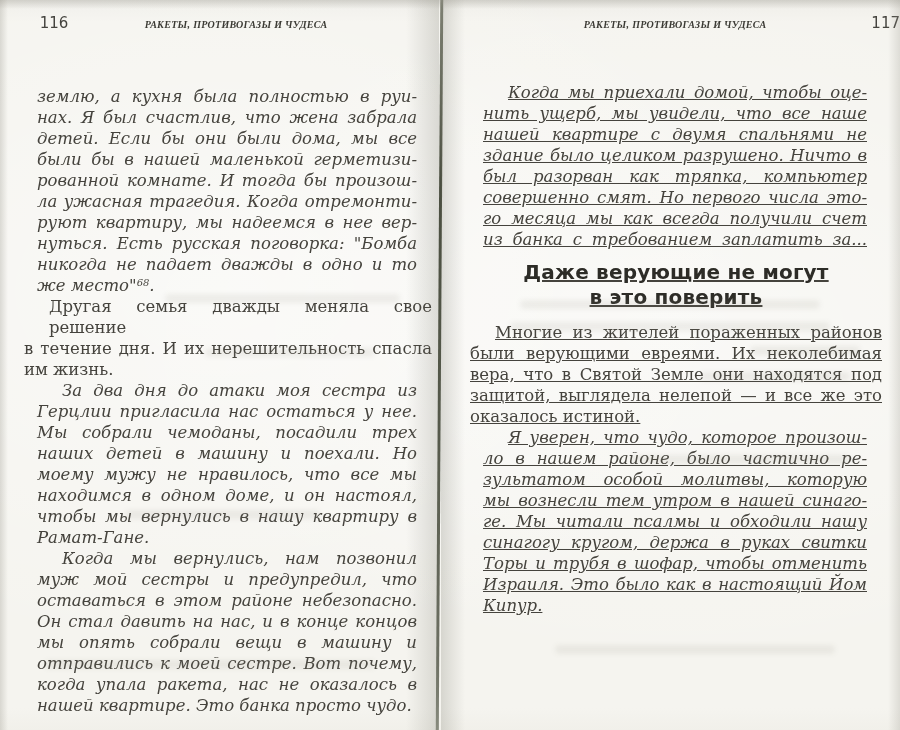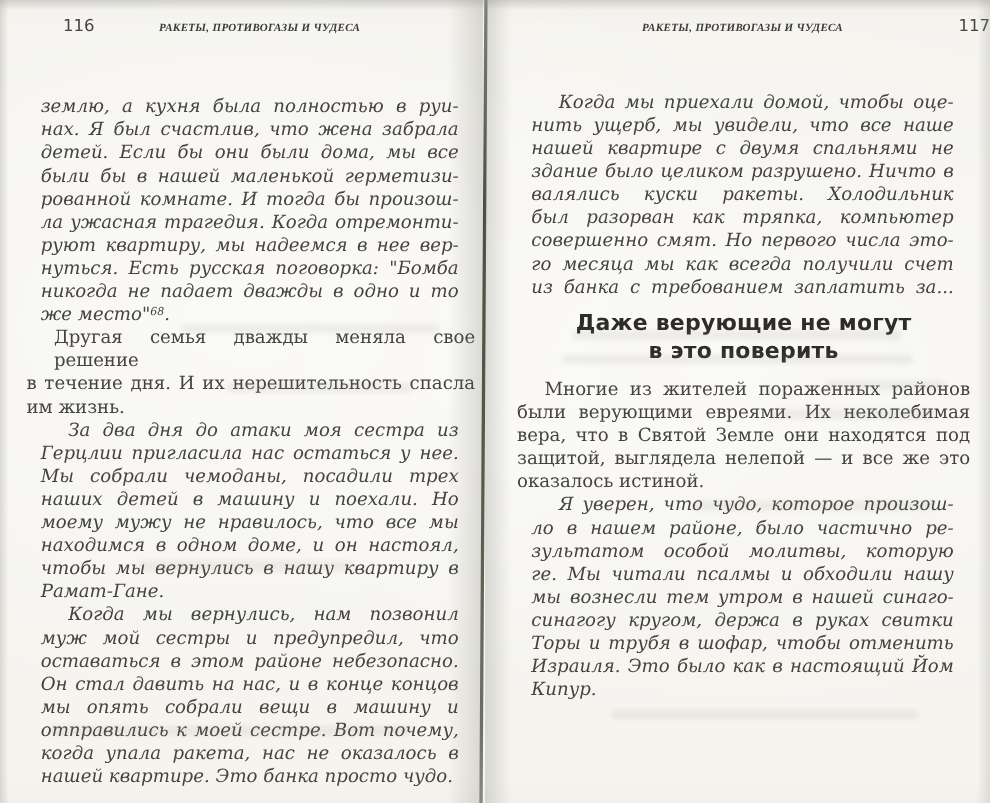--- a/index.html
+++ b/index.html
@@ -32,33 +32,33 @@
   .page-header {
     position: absolute; top: 14px; left: 0; right: 0;
     display: flex; align-items: baseline;
     color: #3e3d37;
   }
   .pnum {
     width: 64px; flex: 0 0 64px;
     font-family: "DejaVu Sans", sans-serif;
     font-size: 15px; color: #45443f;
   }
-  .page.left  .pnum.num { padding-left: 22px; text-align: right; }
+  .page.left  .pnum.num { padding-left: 22px; text-align: center; }
   .page.right .pnum.num { text-align: right; }
   .rhead {
     flex: 1 1 auto; text-align: center;
     font-family: "Liberation Serif", serif;
     font-style: italic; font-weight: 700;
     font-size: 10px; letter-spacing: .3px;
     color: #3b3a34; white-space: nowrap;
   }
 
   .page-content { position: absolute; color: #45433d; }
   .page.left  .page-content { top: 86px; left: 24px;  width: 408px; }
-  .page.right .page-content { top: 82px; left: 20px;  width: 412px; }
+  .page.right .page-content { top: 82px; left: 20px;  width: 412px; text-decoration: underline; }
 
   .tline {
     font: 16.5px/21px "DejaVu Serif", serif;
     text-align: justify;
     -moz-text-align-last: justify;
     text-align-last: justify;
     white-space: normal;
   }
   .tline.last { -moz-text-align-last: left; text-align-last: left; }
   .tline.indent { padding-left: 25px; }
@@ -147,43 +147,42 @@
       <span class="pnum"></span>
       <span class="rhead">РАКЕТЫ, ПРОТИВОГАЗЫ И ЧУДЕСА</span>
       <span class="pnum num">117</span>
     </div>
     <div class="page-content" id="right-content">
         <div class="para quote">
           <div class="tline indent">Когда мы приехали домой, чтобы оце-</div>
           <div class="tline">нить ущерб, мы увидели, что все наше</div>
           <div class="tline">нашей квартире с двумя спальнями не</div>
           <div class="tline">здание было целиком разрушено. Ничто в</div>
-          <div class="tline">валялись куски ракеты. Холодильник</div>
           <div class="tline">был разорван как тряпка, компьютер</div>
           <div class="tline">совершенно смят. Но первого числа это-</div>
           <div class="tline">го месяца мы как всегда получили счет</div>
           <div class="tline">из банка с требованием заплатить за...</div>
         </div>
         <div class="para heading">
           <div class="tline">Даже верующие не могут</div>
           <div class="tline last">в это поверить</div>
         </div>
         <div class="para body">
           <div class="tline indent">Многие из жителей пораженных районов</div>
           <div class="tline">были верующими евреями. Их неколебимая</div>
           <div class="tline">вера, что в Святой Земле они находятся под</div>
           <div class="tline">защитой, выглядела нелепой — и все же это</div>
           <div class="tline last">оказалось истиной.</div>
         </div>
         <div class="para quote">
           <div class="tline indent">Я уверен, что чудо, которое произош-</div>
           <div class="tline">ло в нашем районе, было частично ре-</div>
           <div class="tline">зультатом особой молитвы, которую</div>
+          <div class="tline">мы вознесли тем утром в нашей синаго-</div>
           <div class="tline">ге. Мы читали псалмы и обходили нашу</div>
-          <div class="tline">мы вознесли тем утром в нашей синаго-</div>
           <div class="tline">синагогу кругом, держа в руках свитки</div>
           <div class="tline">Торы и трубя в шофар, чтобы отменить</div>
           <div class="tline">Израиля. Это было как в настоящий Йом</div>
           <div class="tline last">Кипур.</div>
         </div>
       </div>
     <i class="smudge" style="left:70px;  top:300px; width:300px;"></i>
     <i class="smudge" style="left:60px;  top:322px; width:320px;"></i>
     <i class="smudge" style="left:300px; top:346px; width:110px;"></i>
     <i class="smudge" style="left:250px; top:372px; width:150px;"></i>

